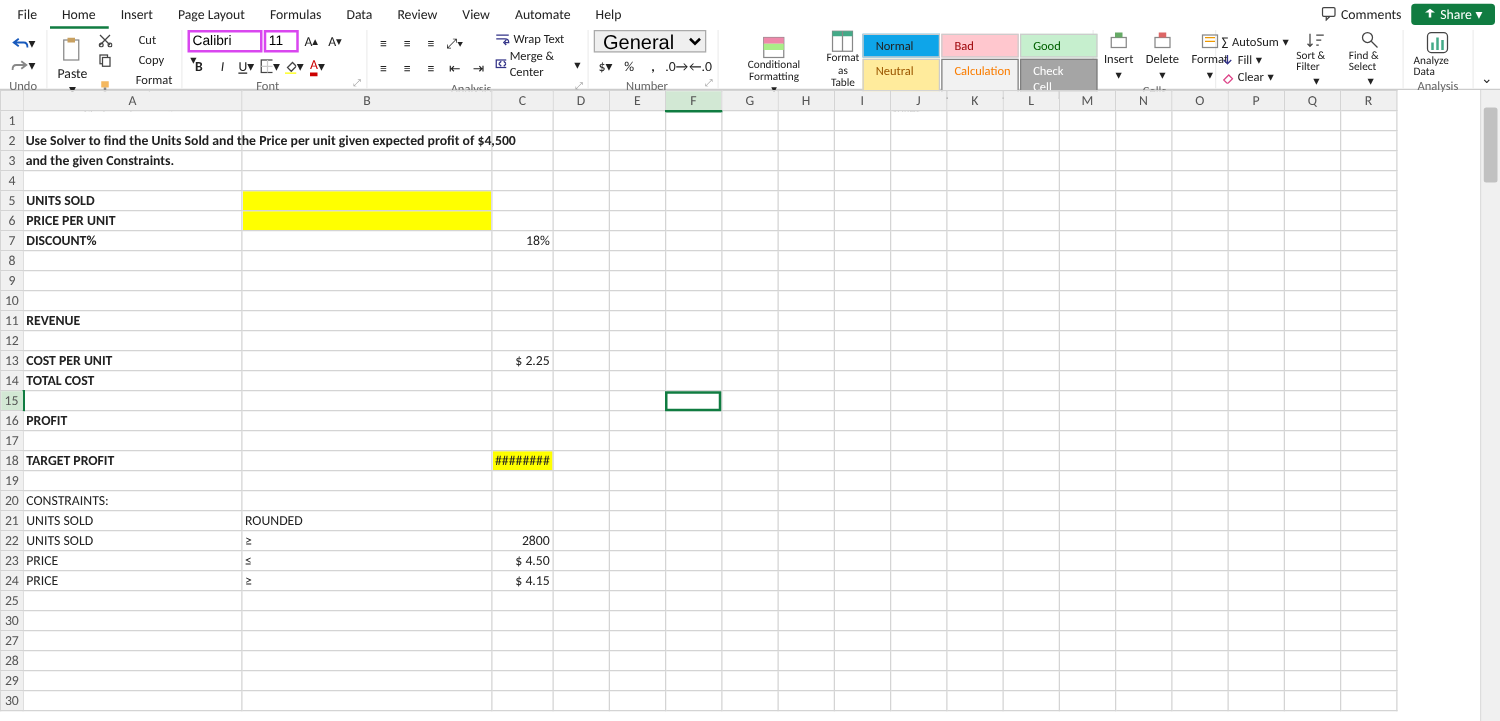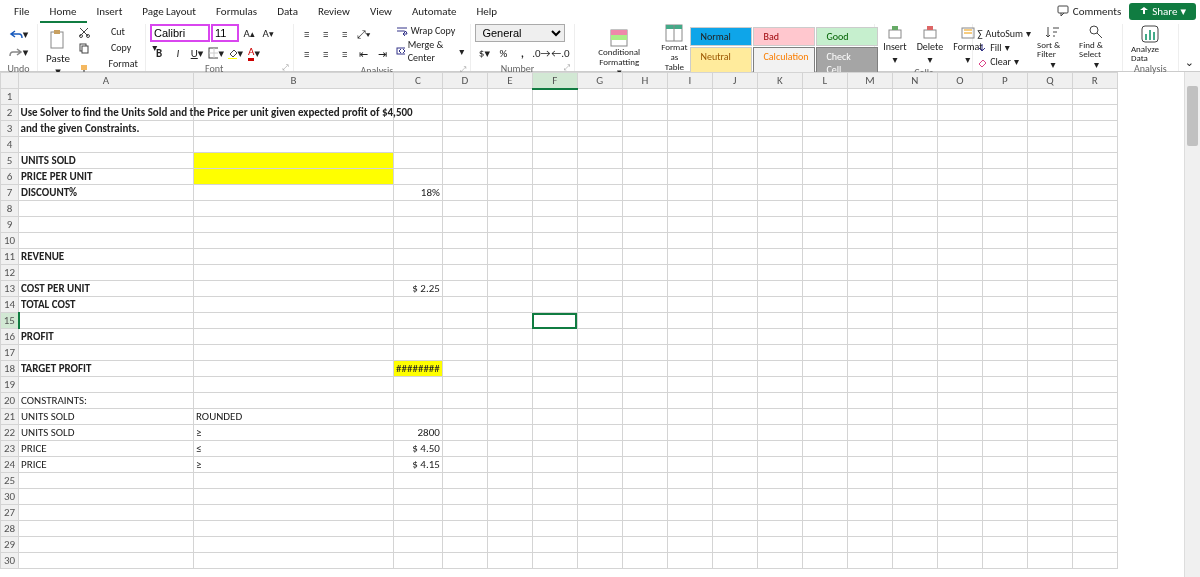--- a/index.html
+++ b/index.html
@@ -31,21 +31,21 @@
 
 .font-combo { border: 2px solid #d946ef; height: 18px; font-size: 11px; padding: 0 2px; }
 .font-name { width: 60px; }
 .font-size { width: 28px; }
 .ico-btn { width: 18px; height: 18px; display: inline-flex; align-items: center; justify-content: center; border: 1px solid transparent; }
 
 .align-row { display: flex; gap: 1px; }
 .wrap-merge { display: flex; flex-direction: column; gap: 1px; font-size: 10px; }
 .wrap-merge .row { display: flex; align-items: center; gap: 3px; padding: 0 2px; }
 
-.num-combo { border: 1px solid #aaa; height: 18px; width: 90px; font-size: 11px; padding: 0 2px; }
+.num-combo { border: 1px solid #aaa; height: 18px; width: 90px; font-size: 16px; padding: 0 2px; }
 .num-row { display: flex; gap: 1px; }
 
 .cond-btn { display:flex; flex-direction:column; align-items:center; width:40px; font-size:9px; text-align:center; line-height:10px;margin-left:20px;}
 
 .style-cell { border: 1px solid; padding: 2px 10px; font-size: 10px; width: 62px; text-align:left; }
 .sc-normal { background:#0ea5e9; border-color:#ccc; }
 .sc-bad { background:#ffc7ce; color:#9c0006; border-color:#ccc;}
 .sc-good { background:#c6efce; color:#006100; border-color:#ccc;}
 .sc-neutral { background:#ffeb9c; color:#9c5700; border-color:#ccc;}
 .sc-calc { background:#f2f2f2; color:#fa7d00; border-color:#7f7f7f;}
@@ -192,21 +192,21 @@
           <span class="ico-btn">≡</span>
           <span class="ico-btn">⇤</span>
           <span class="ico-btn">⇥</span>
         </div>
       </div>
       <div class="wrap-merge">
         <div class="row">
             <svg width="12" height="12">
               <path d="M1 3 L11 3 M1 6 L8 6 Q11 6 11 9 L8 9 M9 7 L7 9 L9 11" fill="none" stroke="#338"></path>
             </svg>
-            <span>Wrap Copy</span>
+            <span>Wrap Text</span>
           </div>
         <div class="row"><svg width="12" height="12">
               <rect x="1" y="3" width="10" height="6" fill="none" stroke="#338"></rect>
               <path d="M3 6 L5 4 M3 6 L5 8 M9 6 L7 4 M9 6 L7 8" stroke="#338"></path>
             </svg><span>Merge &amp; Center</span> ▾</div>
       </div>
     </div>
     <div class="glabel"><span>Analysis</span><span class="dlg">⤢</span></div>
   </div>
 

